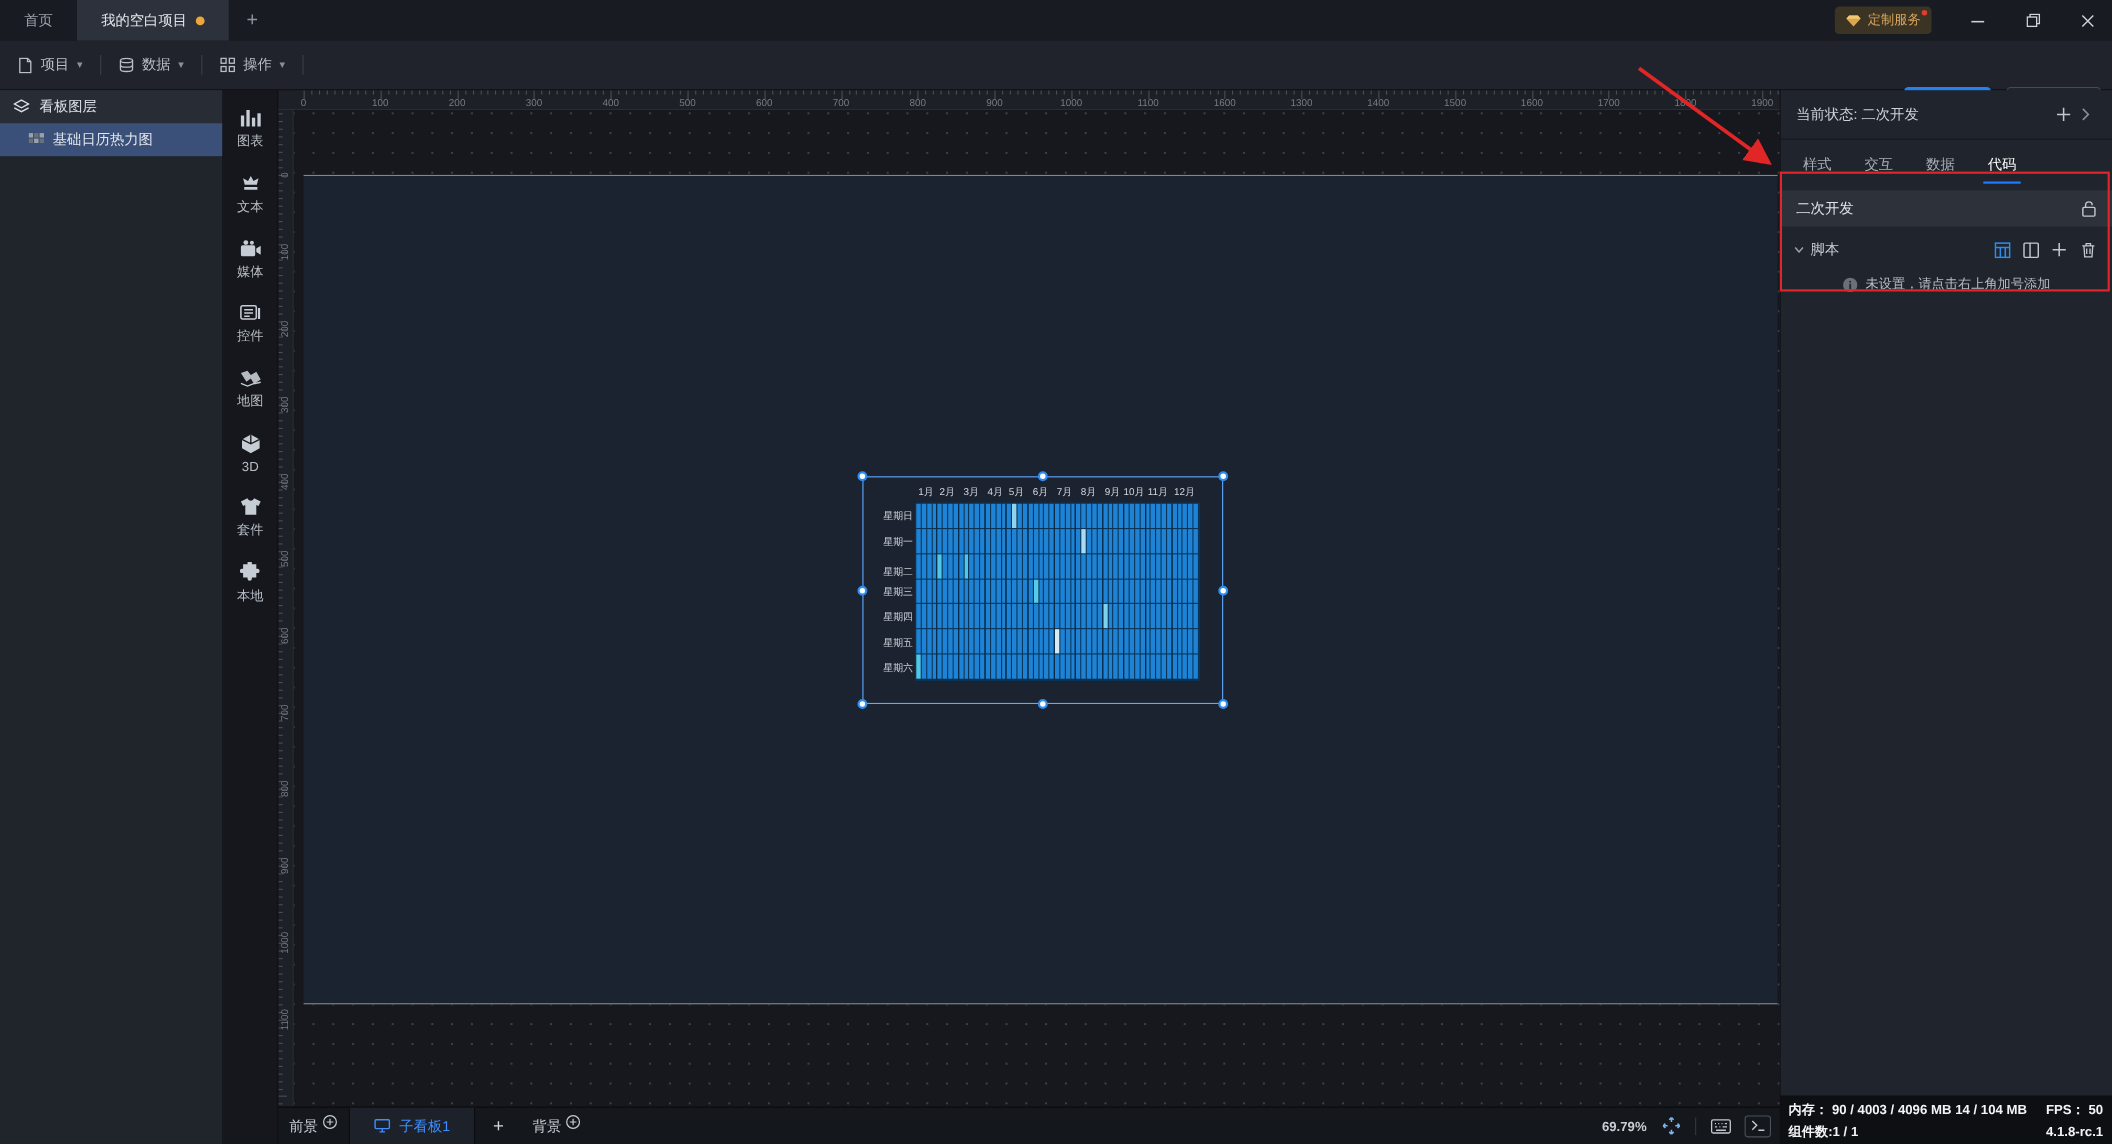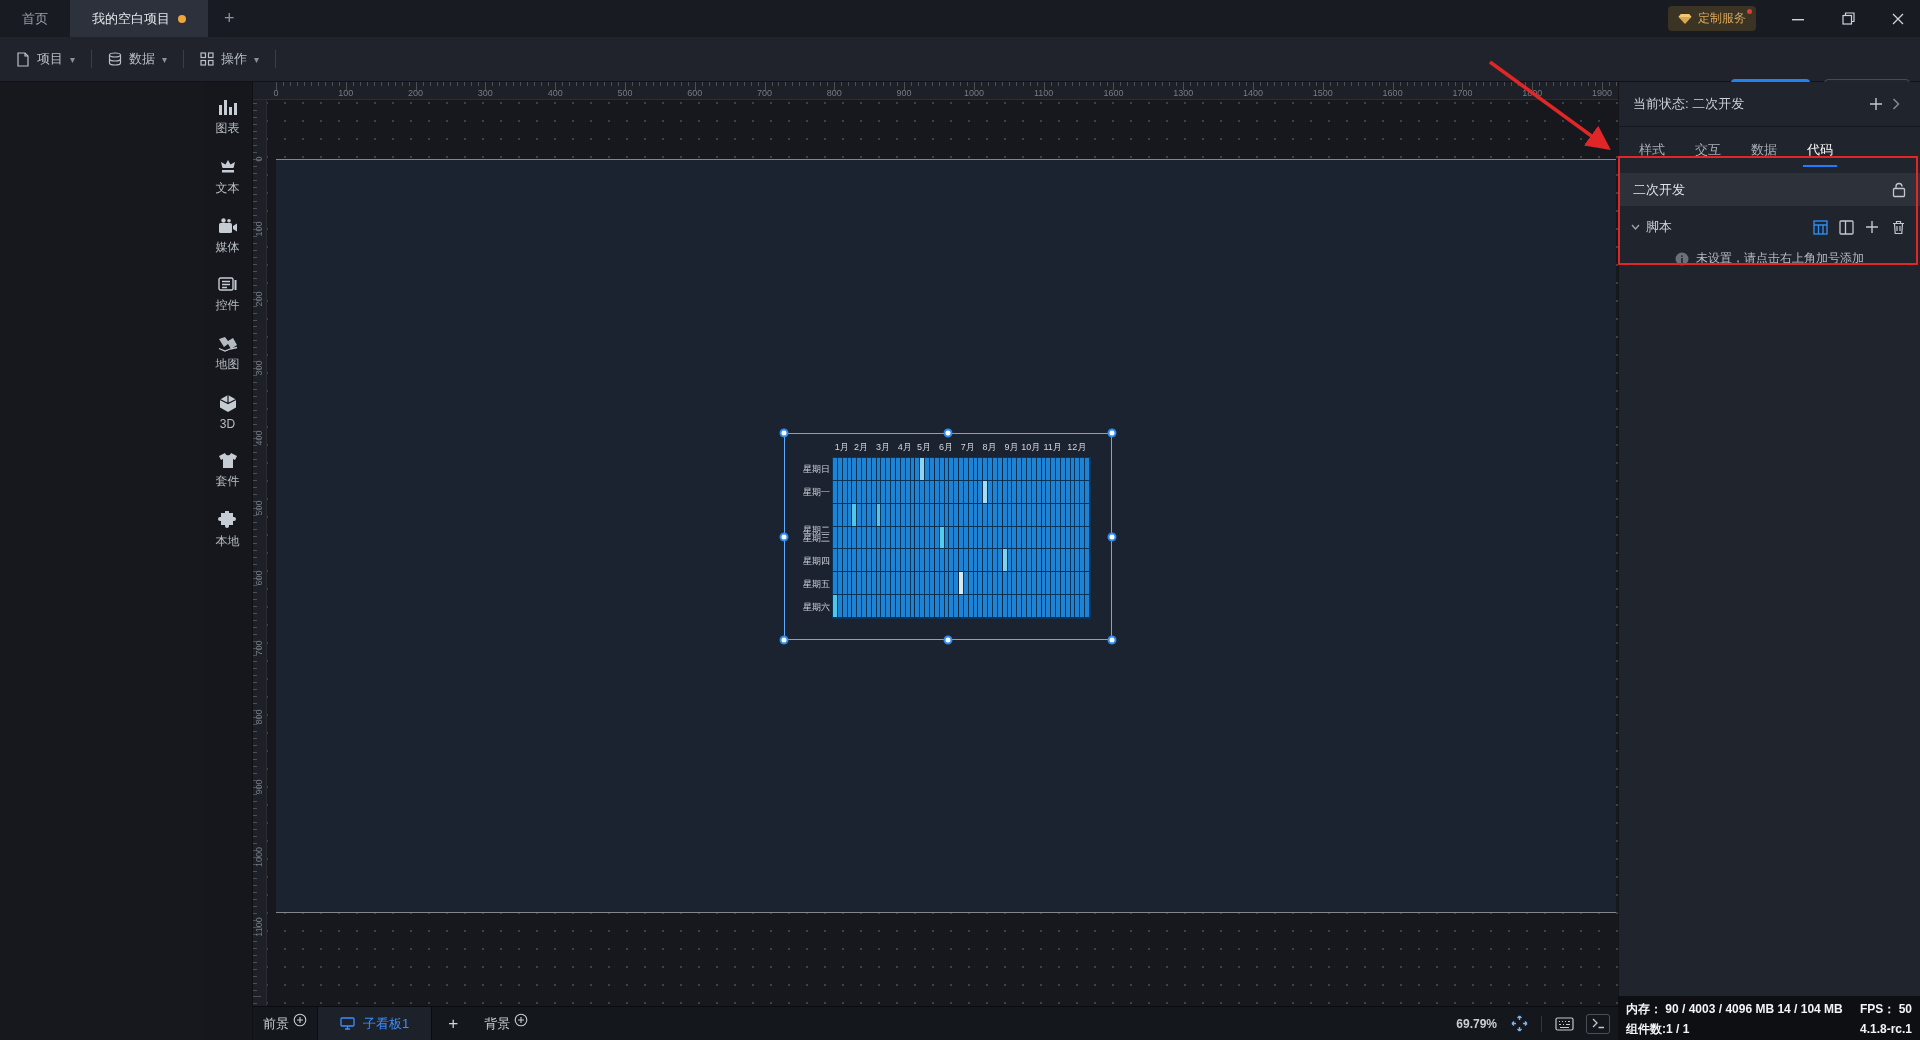--- a/index.html
+++ b/index.html
@@ -189,20 +189,40 @@
       <button id="btn-preview">
         <svg width="13" height="13" viewBox="0 0 13 13" fill="none" stroke="currentColor" stroke-width="1.4">
             <path d="M1 4V1h3M9 1h3v3M12 9v3H9M4 12H1V9"></path>
           </svg>
         <span>预览</span>
         <span class="chev">▾</span>
       </button>
     </div>
   </div>
 
+  <div id="layers" class="abs">
+    <div id="layers-header">
+      <svg width="15" height="14" viewBox="0 0 15 14" fill="none" stroke="currentColor" stroke-width="1.2">
+          <path d="M7.5 1L14 4.5 7.5 8 1 4.5z"></path>
+          <path d="M1 8l6.5 3.5L14 8"></path>
+        </svg>
+      <span>看板图层</span>
+    </div>
+    <div class="layer-item selected">
+      <svg width="14" height="12" viewBox="0 0 14 12">
+          <rect x="0" y="0" width="4" height="4" fill="#9aa1ab"></rect>
+          <rect x="5" y="0" width="4" height="4" fill="#6a7077"></rect>
+          <rect x="10" y="0" width="4" height="4" fill="#9aa1ab"></rect>
+          <rect x="0" y="5" width="4" height="4" fill="#6a7077"></rect>
+          <rect x="5" y="5" width="4" height="4" fill="#9aa1ab"></rect>
+          <rect x="10" y="5" width="4" height="4" fill="#6a7077"></rect>
+        </svg>
+      <span>基础日历热力图</span>
+    </div>
+  </div>
 
   <div id="ctool" class="abs">
     <div class="ct-item">
       <svg width="20" height="18" viewBox="0 0 20 18" fill="currentColor">
           <rect x="1" y="7" width="3" height="10"></rect>
           <rect x="6" y="2" width="3" height="15"></rect>
           <rect x="11" y="9" width="3" height="8"></rect>
           <rect x="16" y="5" width="3" height="12"></rect>
         </svg>
       <span>图表</span>
@@ -632,21 +652,21 @@
           <span class="month-label" style="left: 183.774px;">7月</span>
           <span class="month-label" style="left: 205.594px;">8月</span>
           <span class="month-label" style="left: 227.415px;">9月</span>
           <span class="month-label" style="left: 246.811px;">10月</span>
           <span class="month-label" style="left: 268.632px;">11月</span>
           <span class="month-label" style="left: 292.877px;">12月</span>
         </div>
       <div id="hm-weekdays">
           <div class="wd-label" style="top: 30.4286px;">星期日</div>
           <div class="wd-label" style="top: 53.2857px;">星期一</div>
-          <div class="wd-label" style="top: 91px;">星期二</div>
+          <div class="wd-label" style="top: 81px;">星期二</div>
           <div class="wd-label" style="top: 99px;">星期三</div>
           <div class="wd-label" style="top: 121.857px;">星期四</div>
           <div class="wd-label" style="top: 144.714px;">星期五</div>
           <div class="wd-label" style="top: 167.571px;">星期六</div>
         </div>
       <div id="hm-grid" class="abs">
           <div class="hm-cell" style="left: 0px; top: 0px; width: 4px; height: 22px; background: rgb(30, 131, 212);"></div>
           <div class="hm-cell" style="left: 5px; top: 0px; width: 4px; height: 22px; background: rgb(30, 131, 212);"></div>
           <div class="hm-cell" style="left: 10px; top: 0px; width: 4px; height: 22px; background: rgb(30, 131, 212);"></div>
           <div class="hm-cell" style="left: 15px; top: 0px; width: 3px; height: 22px; background: rgb(30, 131, 212);"></div>

